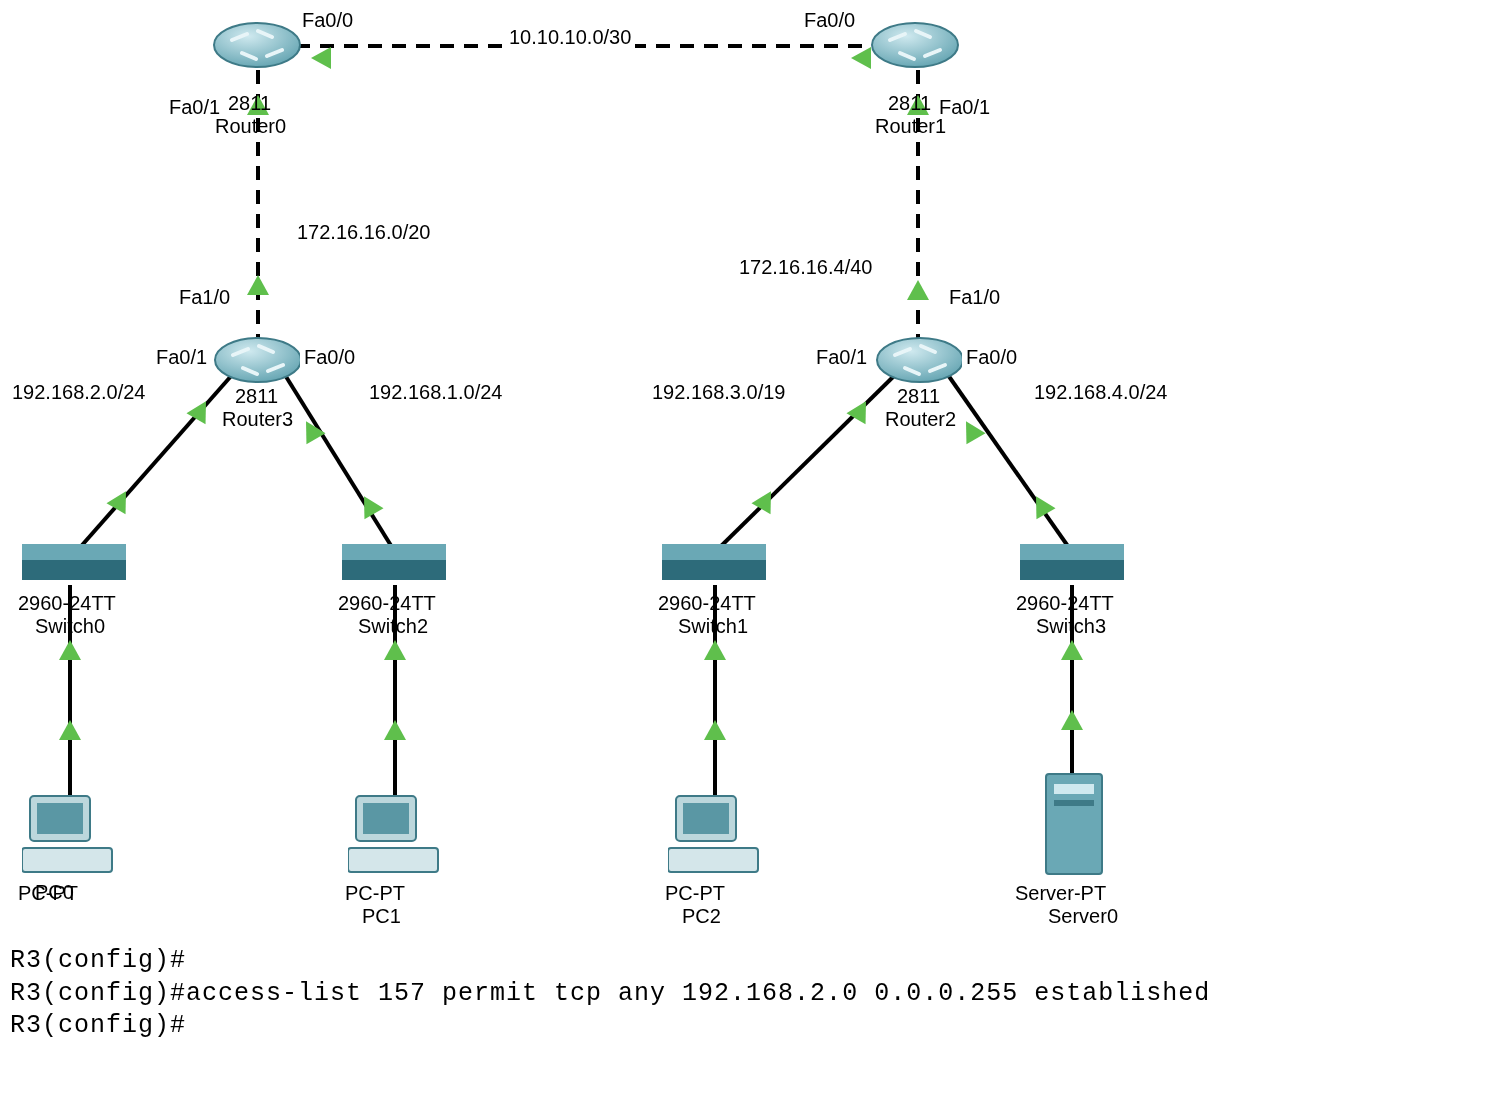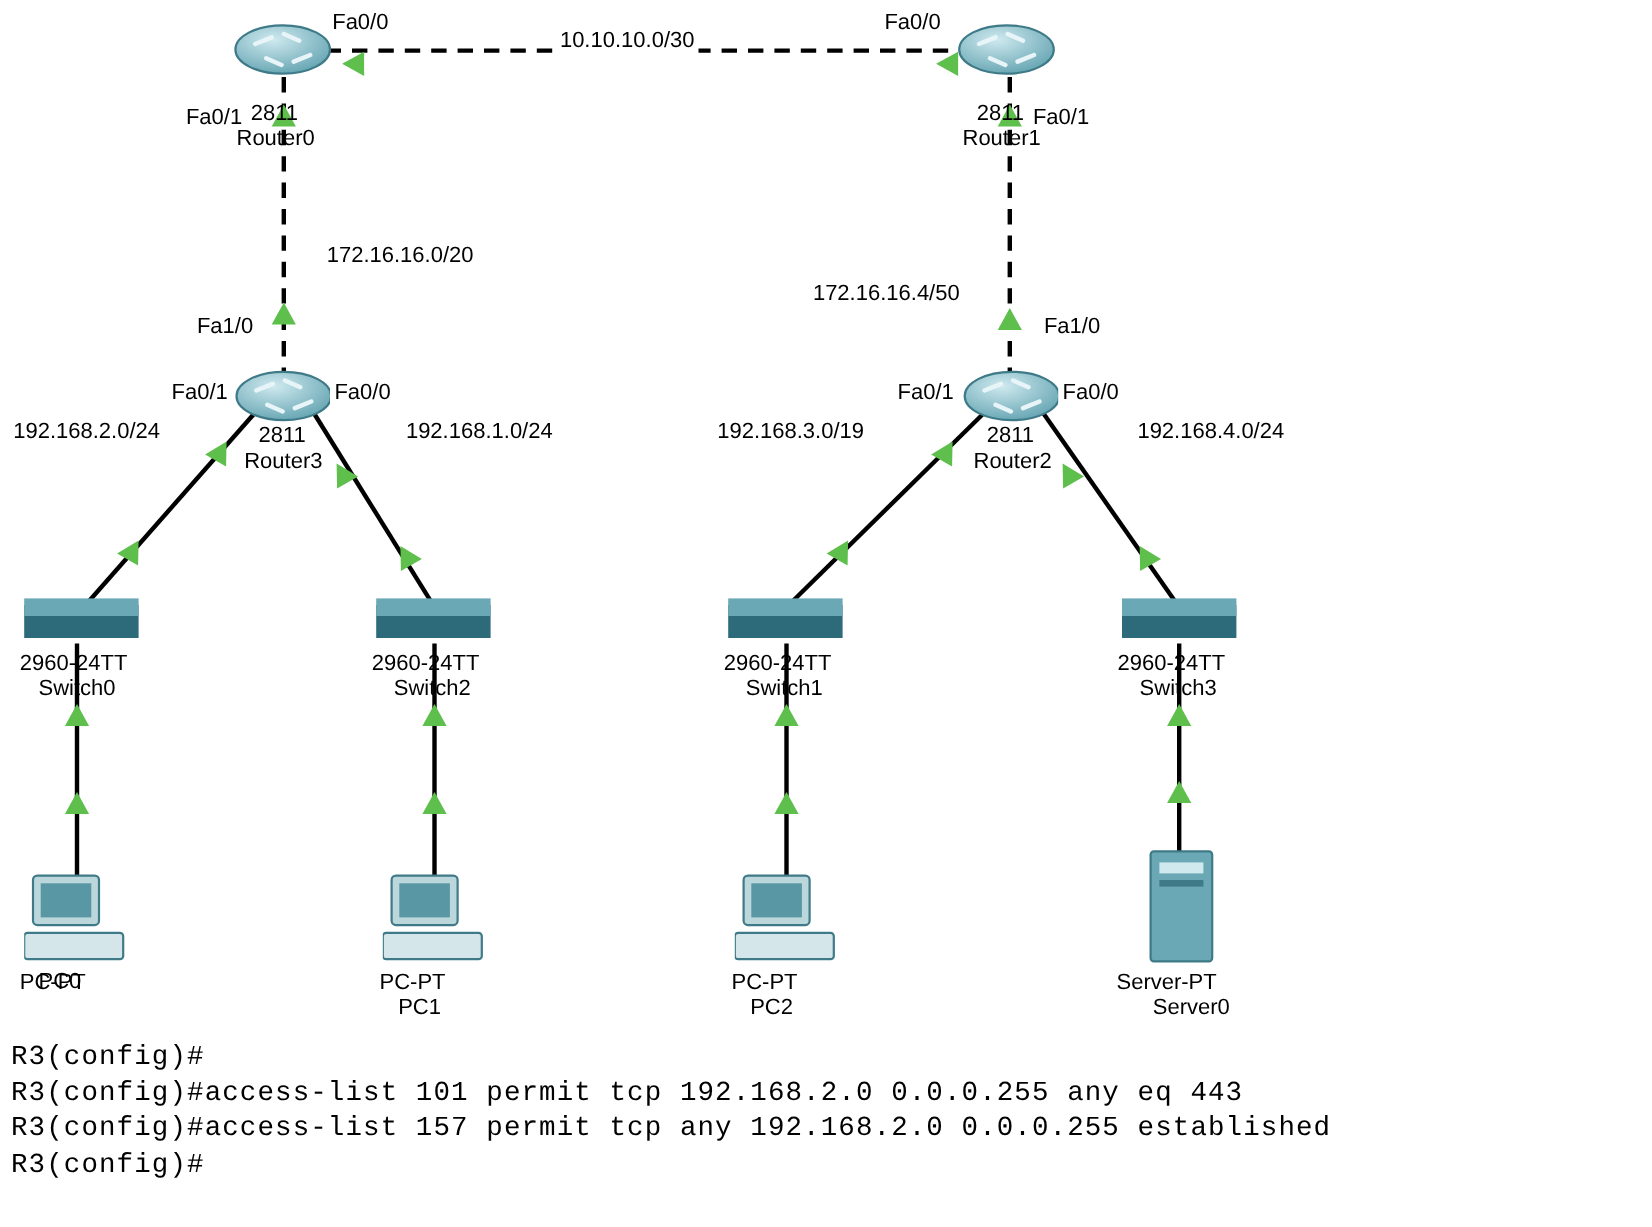--- a/index.html
+++ b/index.html
@@ -134,21 +134,21 @@
 
 <div class="label" style="left:165px;top:95px">Fa0/1</div>
 <div class="devlabel" style="left:228px;top:92px">2811</div>
 <div class="devlabel" style="left:215px;top:115px">Router0</div>
 
 <div class="devlabel" style="left:888px;top:92px">2811</div>
 <div class="label" style="left:935px;top:95px">Fa0/1</div>
 <div class="devlabel" style="left:875px;top:115px">Router1</div>
 
 <div class="label" style="left:293px;top:220px">172.16.16.0/20</div>
-<div class="label" style="left:735px;top:255px">172.16.16.4/50</div>
+<div class="label" style="left:735px;top:255px">172.16.16.4/40</div>
 
 <div class="label" style="left:175px;top:285px">Fa1/0</div>
 <div class="label" style="left:945px;top:285px">Fa1/0</div>
 
 <div class="label" style="left:152px;top:345px">Fa0/1</div>
 <div class="label" style="left:300px;top:345px">Fa0/0</div>
 <div class="label" style="left:812px;top:345px">Fa0/1</div>
 <div class="label" style="left:962px;top:345px">Fa0/0</div>
 
 <div class="label" style="left:8px;top:380px">192.168.2.0/24</div>
@@ -174,18 +174,17 @@
 <div class="devlabel" style="left:35px;top:881px">PC0</div>
 <div class="devlabel" style="left:345px;top:882px">PC-PT</div>
 <div class="devlabel" style="left:362px;top:905px">PC1</div>
 <div class="devlabel" style="left:665px;top:882px">PC-PT</div>
 <div class="devlabel" style="left:682px;top:905px">PC2</div>
 <div class="devlabel" style="left:1015px;top:882px">Server-PT</div>
 <div class="devlabel" style="left:1048px;top:905px">Server0</div>
 
 <div class="cli">
   <div>R3(config)#</div>
-  <div>R3(config)#access-list 101 permit tcp 192.168.2.0 0.0.0.255 any eq 443</div>
   <div>R3(config)#access-list 157 permit tcp any 192.168.2.0 0.0.0.255 established</div>
   <div>R3(config)#</div>
 </div>
 
 </div>
 
 </body></html>

